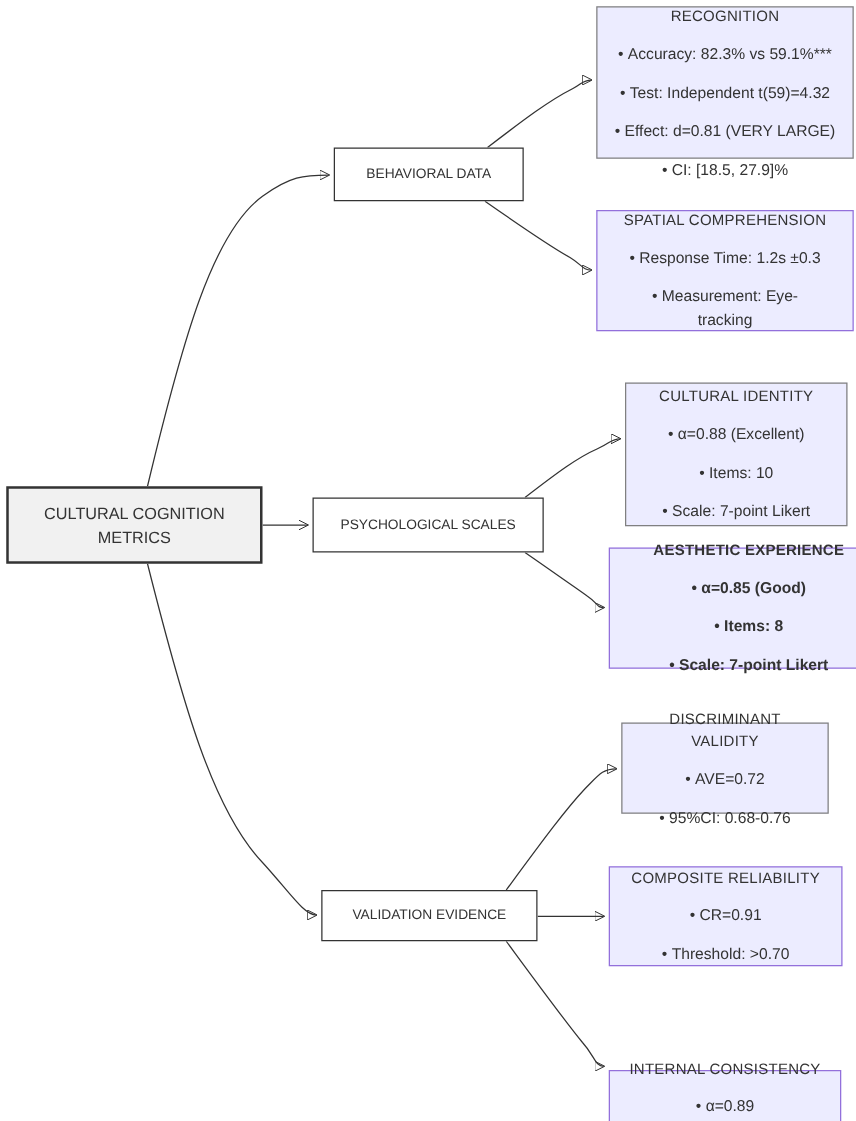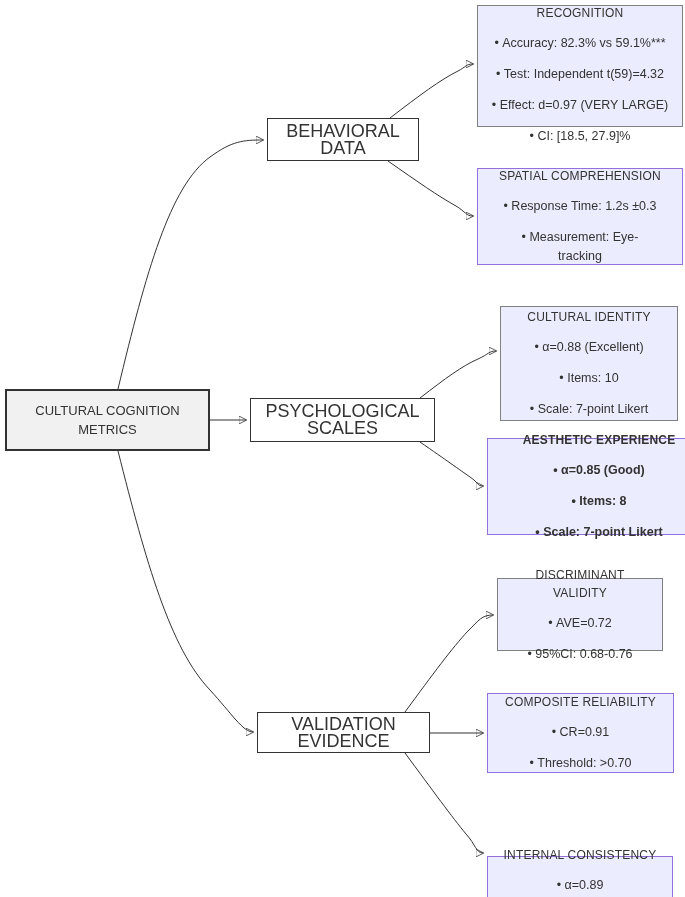--- a/index.html
+++ b/index.html
@@ -36,21 +36,21 @@
     background: var(--root-fill, #f1f1f1);
     border: 2px solid var(--root-border, #333333);
     font-size: 13px;
     line-height: 19px;
     padding: 4px 12px;
   }
 
   .node.branch {
     background: var(--branch-fill, #ffffff);
     border: 1.5px solid var(--branch-border, #333333);
-    font-size: 18px;
+    font-size: 11px;
     line-height: 17px;
     padding: 2px 6px;
   }
 
   .node.leaf {
     background: var(--leaf-fill, #ECECFF);
     padding: 5px 10px;
     font-size: 12.5px;
   }
   .node.leaf.gray   { border: 1px solid var(--leaf-border-gray, #808080); }
@@ -103,21 +103,21 @@
   </div>
 
   <div class="node branch" style="left:250px; top:398px; width:185px; height:44px;">
     <div>PSYCHOLOGICAL SCALES</div>
   </div>
 
   <div class="node leaf gray" style="left:477px; top:5px; width:206px; height:122px;">
     <div class="leaf-title">CULTURAL SYMBOL RECOGNITION</div>
     <div class="bullet">Accuracy: 82.3% vs 59.1%***</div>
     <div class="bullet">Test: Independent t(59)=4.32</div>
-    <div class="bullet">Effect: d=0.97 (VERY LARGE)</div>
+    <div class="bullet">Effect: d=0.81 (VERY LARGE)</div>
     <div class="bullet">CI: [18.5, 27.9]%</div>
   </div>
 
   <div class="node leaf purple" style="left:477px; top:168px; width:206px; height:97px;">
     <div class="leaf-title">SPATIAL COMPREHENSION</div>
     <div class="bullet">Response Time: 1.2s ±0.3</div>
     <div class="bullet narrow">Measurement: Eye-tracking</div>
   </div>
 
   <div class="node leaf gray" style="left:500px; top:306px; width:178px; height:115px;">

